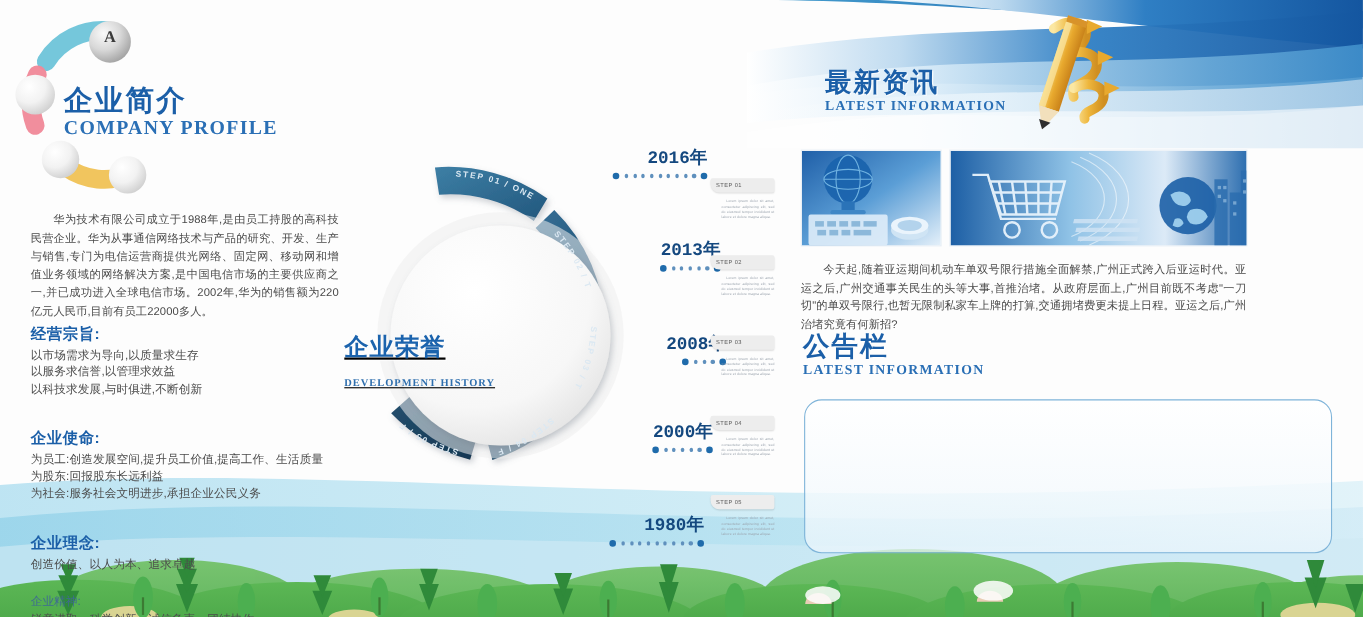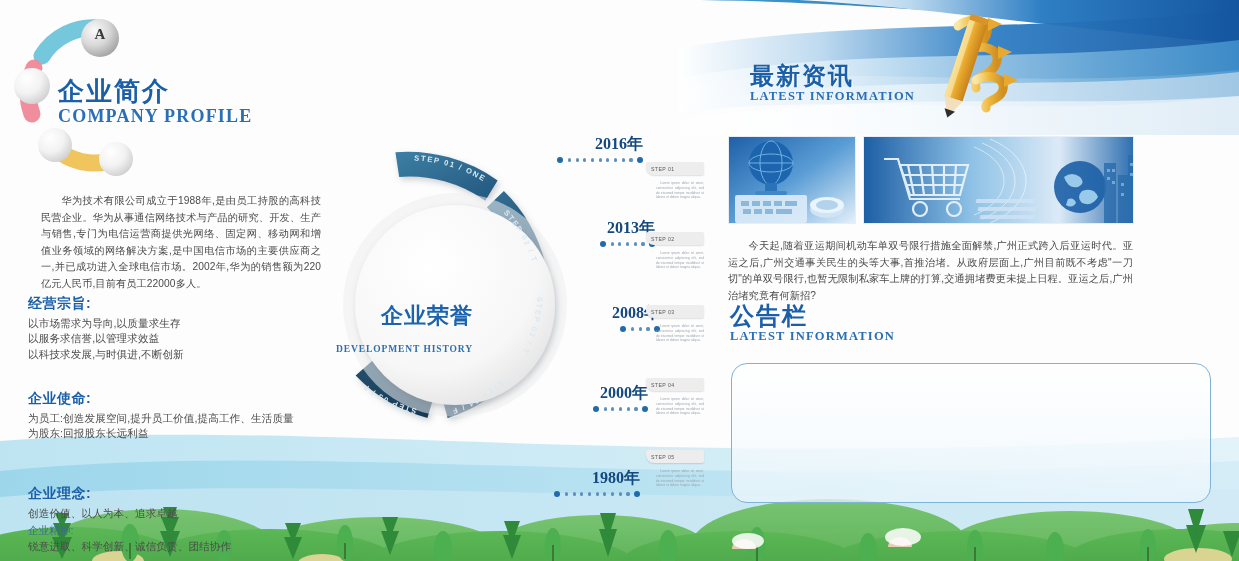--- a/index.html
+++ b/index.html
@@ -38,57 +38,57 @@
   }
   .head-en {
     font-family: "Liberation Serif", "DejaVu Serif", serif;
     font-size: 18px; font-weight: bold; color: #2a6fb5;
     letter-spacing: 1.2px; margin-top: 1px;
   }
 
   .body-text {
     position: absolute; left: 28px; top: 193px; width: 280px;
     font-size: 10.2px; line-height: 1.62; color: #4a4a4a;
-    text-align: justify; letter-spacing: .1px; margin-left: 13px;
+    text-align: justify; letter-spacing: .1px;
   }
   .body-text .indent { text-indent: 2em; display: block; }
 
   .sec { position: absolute; left: 28px; width: 300px; }
   .sec-title {
     font-size: 14px; font-weight: bold; color: #1b5fa8;
     margin-bottom: 3px; letter-spacing: .5px;
   }
   .sec-line { font-size: 10.6px; line-height: 1.46; color: #4c4c4c; letter-spacing: .1px; }
-  .sec-sub { font-size: 10.6px; line-height: 1.46; color: #3f6b93; margin-top: 2px; }
+  .sec-sub { font-size: 10.6px; line-height: 1.46; color: #3f6b93; margin-top: 19px; }
 
   #sec-purpose { top: 295px; }
   #sec-mission { top: 390px; }
   #sec-values  { top: 485px; }
 
   
   .col-mid { position: absolute; left: 305px; top: 130px; width: 420px; height: 400px; }
   .donut-wrap { position: absolute; left: 0px; top: 0px; width: 300px; height: 380px; }
   .donut-center-txt {
     position: absolute; left: 313px; top: 305px; width: 160px;
-    text-align: right; pointer-events: none;
+    text-align: left; pointer-events: none; text-decoration: underline;
   }
   .donut-cn {
     font-size: 22px; font-weight: bold; color: #1b63ad;
     letter-spacing: 1px; line-height: 1;
     text-shadow: 1px 1px 1px rgba(255,255,255,.9);
   }
   .donut-en {
     font-family: "Liberation Serif", "DejaVu Serif", serif;
     font-size: 9.5px; font-weight: bold; color: #2f6fae;
     letter-spacing: .9px; margin-top: 17px;
   }
 
   .year-row { position: absolute; width: 130px; }
   .year-label {
-    font-family: Liberation Serif, serif;
+    font-family: Liberation Mono, monospace;
     font-size: 16px; font-weight: bold; color: #14487f;
     text-align: right; line-height: 1;
   }
   .year-dots { margin-top: 5px; display: flex; justify-content: flex-end; align-items: center; gap: 4.5px; }
   .dot { width: 3.2px; height: 3.2px; border-radius: 50%; background: #5f90bd; }
   .dot.big { width: 6px; height: 6px; background: #1f6bab; }
   .dot.lead { width: 6px; height: 6px; background: #1f6bab; }
 
   .step-card { position: absolute; width: 58px; }
   .step-tag {
@@ -332,20 +332,21 @@
       <div class="sec-title">经营宗旨:</div>
       <div class="sec-line">以市场需求为导向,以质量求生存</div>
       <div class="sec-line">以服务求信誉,以管理求效益</div>
       <div class="sec-line">以科技求发展,与时俱进,不断创新</div>
     </div>
 
     <div class="sec" id="sec-mission">
       <div class="sec-title">企业使命:</div>
       <div class="sec-line">为员工:创造发展空间,提升员工价值,提高工作、生活质量</div>
       <div class="sec-line">为股东:回报股东长远利益</div>
+      <div class="sec-line">为社会:服务社会文明进步,承担企业公民义务</div>
     </div>
 
     <div class="sec" id="sec-values">
       <div class="sec-title">企业理念:</div>
       <div class="sec-line">创造价值、以人为本、追求卓越</div>
       <div class="sec-sub">企业精神:</div>
       <div class="sec-line">锐意进取、科学创新、诚信负责、团结协作</div>
     </div>
   </div>
 

